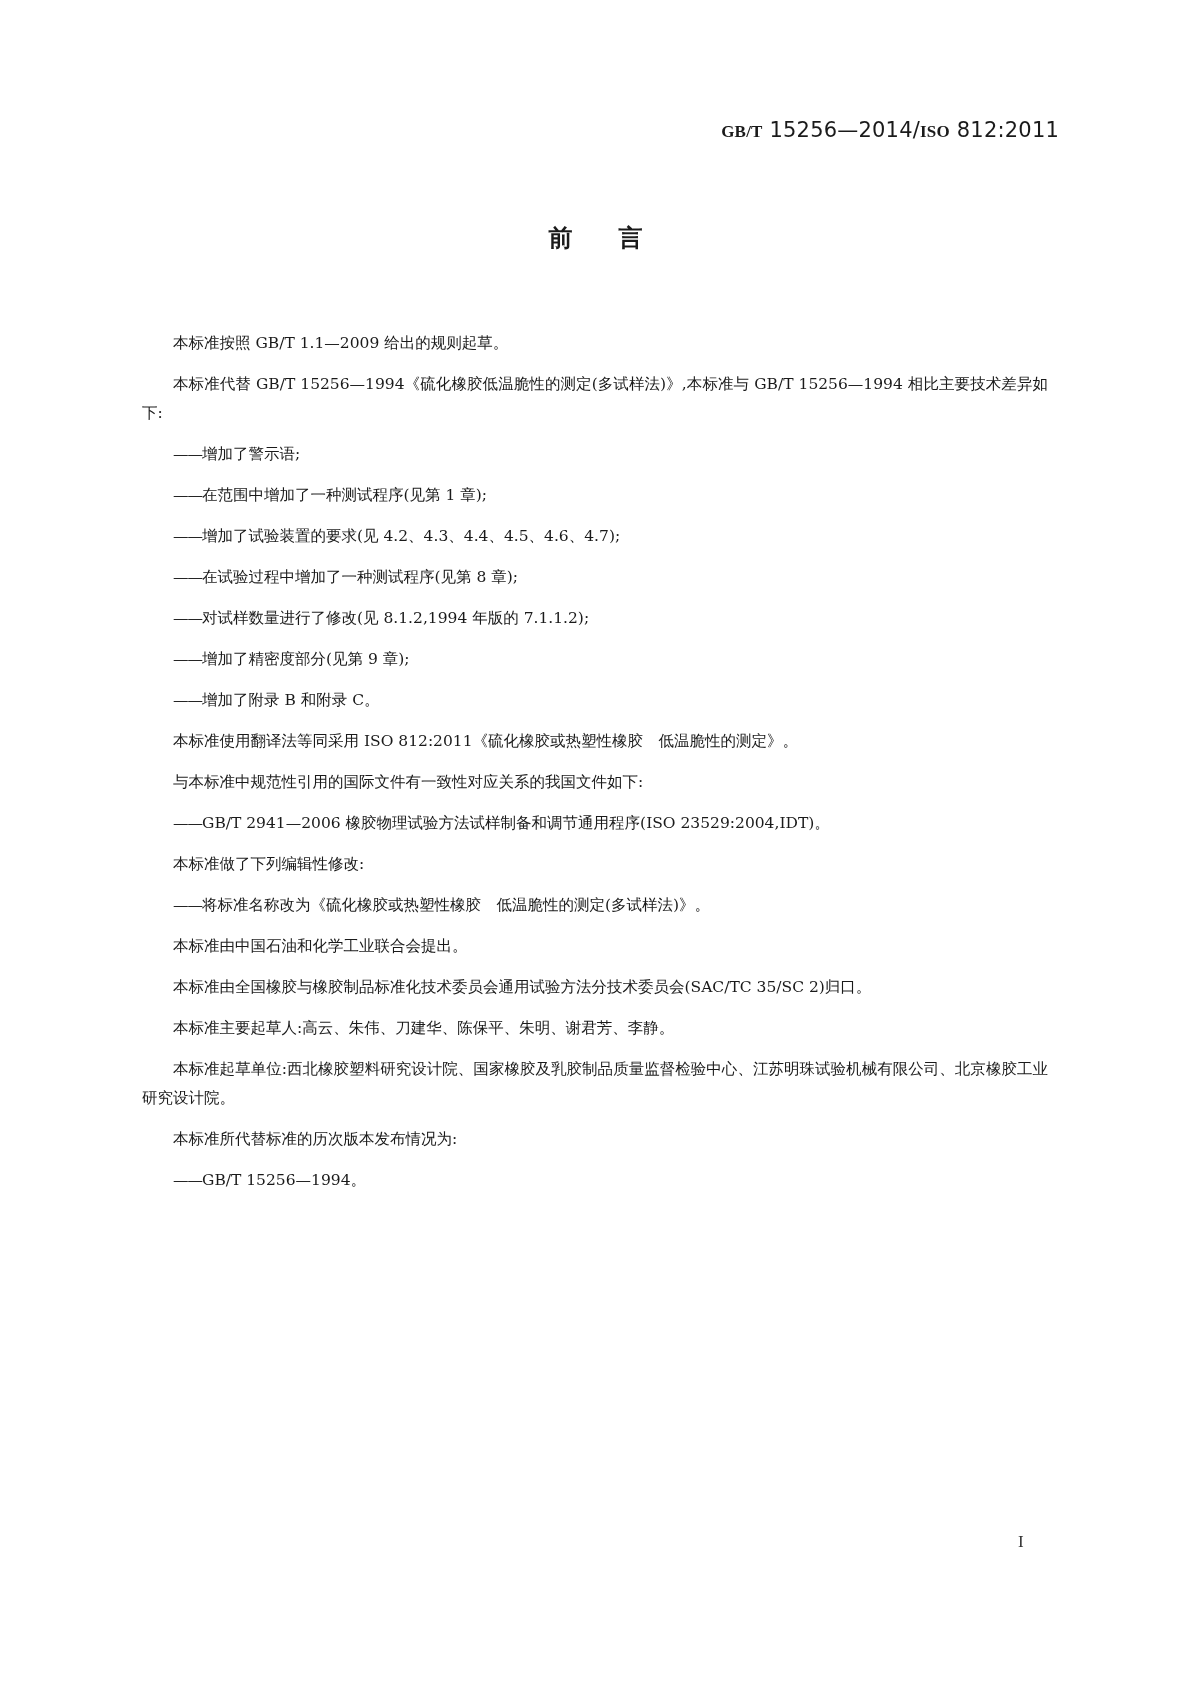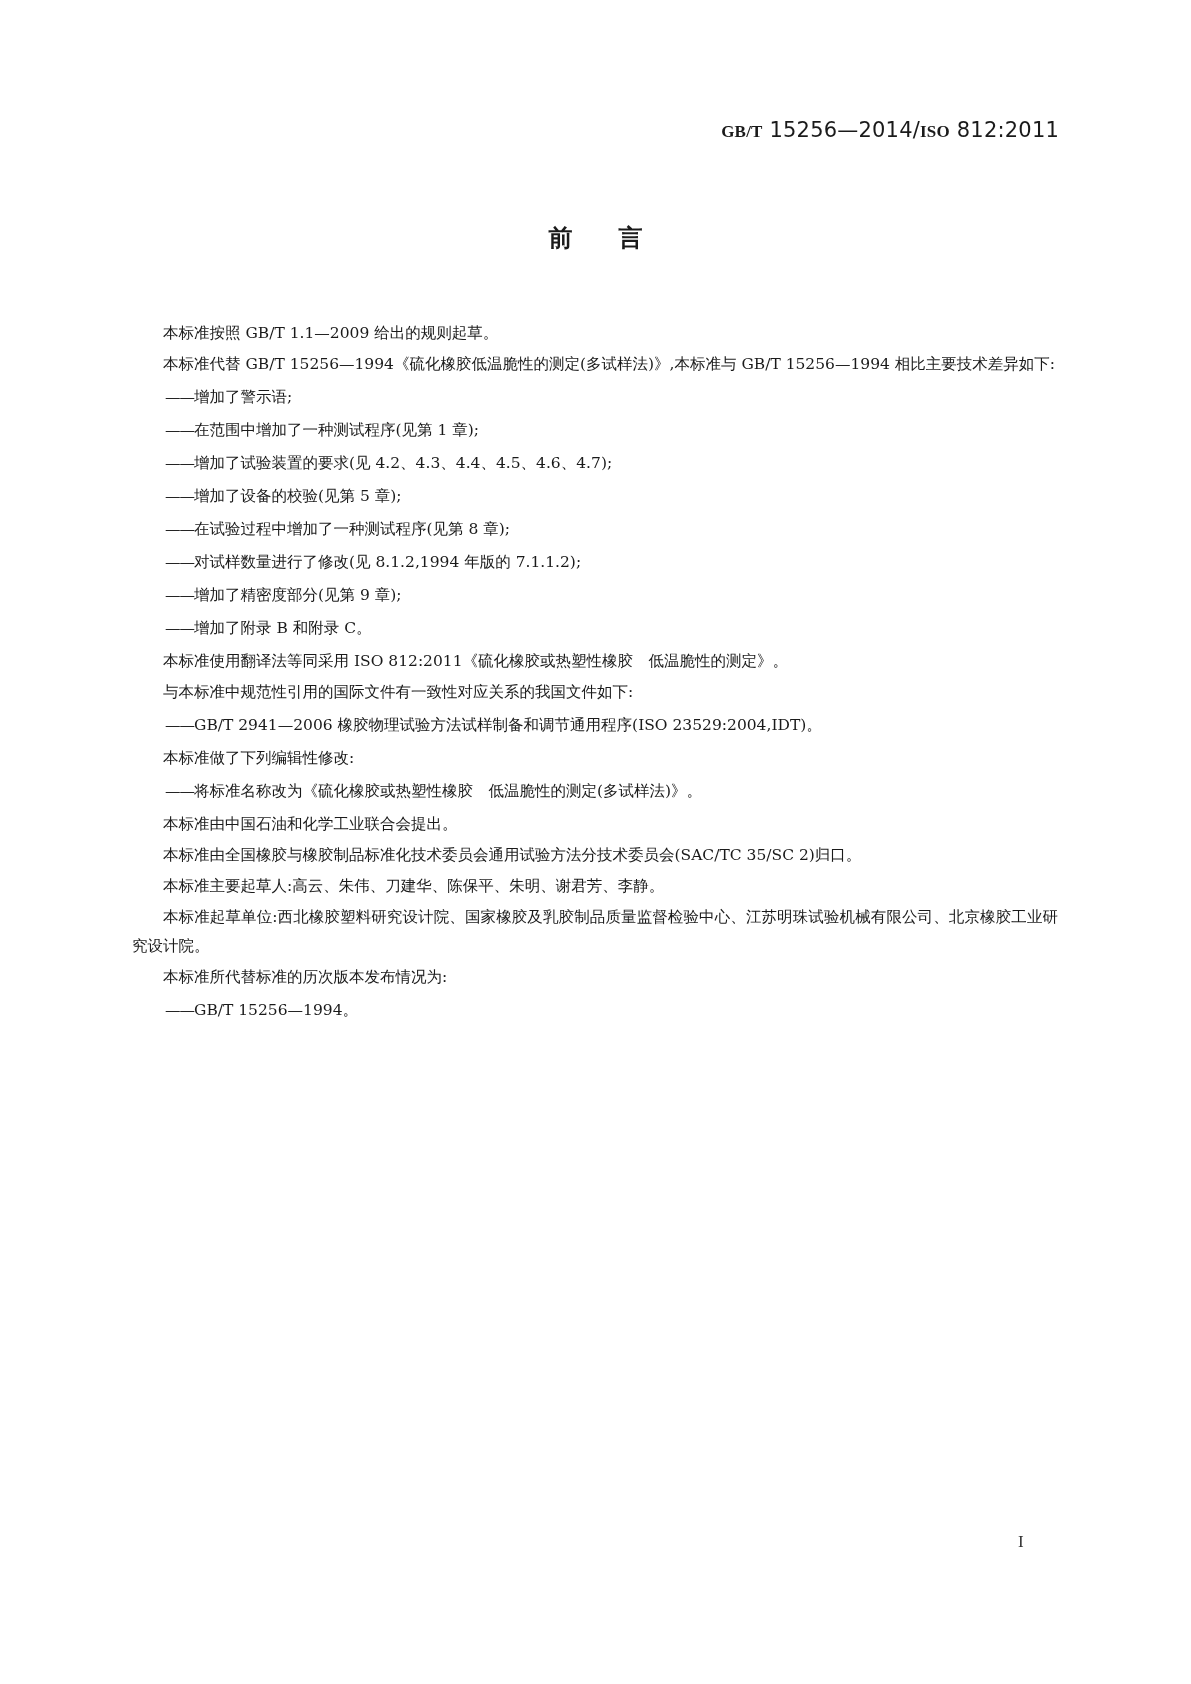--- a/index.html
+++ b/index.html
@@ -46,26 +46,26 @@
     }
     .content {
       position: absolute;
       top: 317px;
       left: 130px;
       width: 930px;
       font-size: 15.5px;
       line-height: 29px;
     }
     .para {
-      margin: 2px;
+      margin: 12px;
       text-indent: 2em;
       text-align: justify;
     }
     .item {
-      margin: 4px;
+      margin: 12px;
       padding-left: 2em;
       white-space: nowrap;
     }
     .dash {
       display: inline-block;
       letter-spacing: -1px;
     }
     .page-number {
       position: absolute;
       top: 1532px;
@@ -85,21 +85,20 @@
 <div class="page-title">前言</div>
 
 <div class="content">
   <p class="para">本标准按照 GB/T 1.1—2009 给出的规则起草。</p>
   <p class="para">本标准代替 GB/T 15256—1994《硫化橡胶低温脆性的测定(多试样法)》,本标准与 GB/T 15256—1994 相比主要技术差异如下:</p>
 
   <div>
     <p class="item"><span class="dash">——</span><span>增加了警示语;</span></p>
     <p class="item"><span class="dash">——</span><span>在范围中增加了一种测试程序(见第 1 章);</span></p>
     <p class="item"><span class="dash">——</span><span>增加了试验装置的要求(见 4.2、4.3、4.4、4.5、4.6、4.7);</span></p>
-    <p class="item"><span class="dash">——</span><span>增加了设备的校验(见第 5 章);</span></p>
     <p class="item"><span class="dash">——</span><span>在试验过程中增加了一种测试程序(见第 8 章);</span></p>
     <p class="item"><span class="dash">——</span><span>对试样数量进行了修改(见 8.1.2,1994 年版的 7.1.1.2);</span></p>
     <p class="item"><span class="dash">——</span><span>增加了精密度部分(见第 9 章);</span></p>
     <p class="item"><span class="dash">——</span><span>增加了附录 B 和附录 C。</span></p>
   </div>
 
   <p class="para">本标准使用翻译法等同采用 ISO 812:2011《硫化橡胶或热塑性橡胶　低温脆性的测定》。</p>
   <p class="para">与本标准中规范性引用的国际文件有一致性对应关系的我国文件如下:</p>
   <p class="item"><span class="dash">——</span><span>GB/T 2941—2006 橡胶物理试验方法试样制备和调节通用程序(ISO 23529:2004,IDT)。</span></p>
   <p class="para">本标准做了下列编辑性修改:</p>

